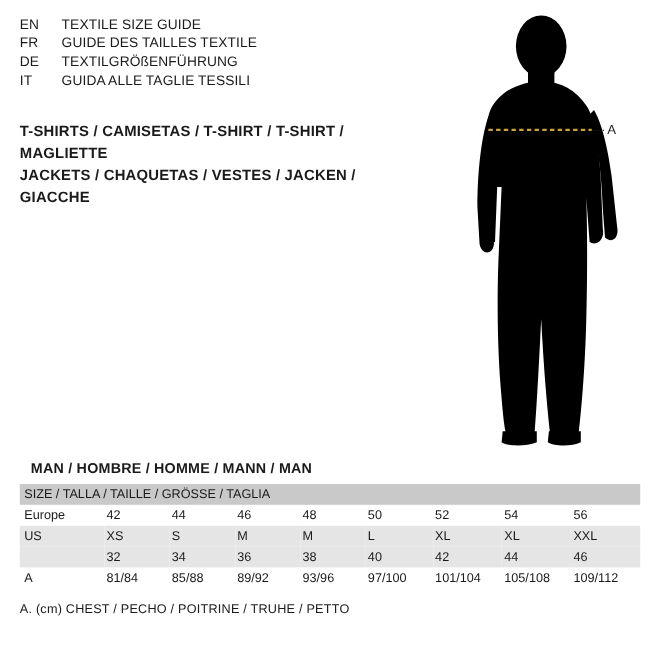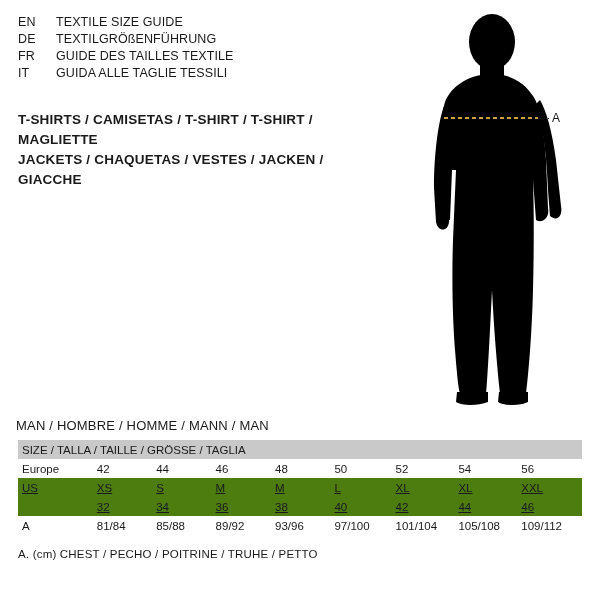--- a/index.html
+++ b/index.html
@@ -81,24 +81,24 @@
     position: absolute;
     left: 138px;
     top: 108px;
     width: 11px;
     border-top: 1.5px dotted #1a1a1a;
   }
 
   
   .man-heading {
     position: absolute;
-    left: 16px;
+    left: 28px;
     top: 418px;
     font-size: 13px;
-    font-weight: normal;
+    font-weight: bold;
     letter-spacing: 0.2px;
   }
 
   
   .size-table {
     position: absolute;
     left: 18px;
     top: 440px;
     width: 564px;
     border-collapse: collapse;
@@ -121,22 +121,21 @@
     padding-left: 2px;
   }
   .row-header {
     background: #c9c9c9;
     font-size: 11.5px;
   }
   .row-header td {
     height: 19px;
   }
   .row-shaded {
-    background: #4d7c0f;
-    text-decoration: underline;
+    background: #e5e5e5;
   }
   .row-plain {
     background: #ffffff;
     margin-left: 32px;
   }
 
   
   .footnote {
     position: absolute;
     left: 18px;
@@ -149,26 +148,26 @@
 <body>
 
 <div class="page">
 
   <div class="legend">
     <div class="legend-row">
       <div class="legend-code">EN</div>
       <div class="legend-text">TEXTILE SIZE GUIDE</div>
     </div>
     <div class="legend-row">
+      <div class="legend-code">FR</div>
+      <div class="legend-text">GUIDE DES TAILLES TEXTILE</div>
+    </div>
+    <div class="legend-row">
       <div class="legend-code">DE</div>
       <div class="legend-text">TEXTILGRÖßENFÜHRUNG</div>
-    </div>
-    <div class="legend-row">
-      <div class="legend-code">FR</div>
-      <div class="legend-text">GUIDE DES TAILLES TEXTILE</div>
     </div>
     <div class="legend-row">
       <div class="legend-code">IT</div>
       <div class="legend-text">GUIDA ALLE TAGLIE TESSILI</div>
     </div>
   </div>
 
   <div class="categories">
     <div class="category-line">T-SHIRTS / CAMISETAS / T-SHIRT / T-SHIRT / MAGLIETTE</div>
     <div class="category-line">JACKETS / CHAQUETAS / VESTES / JACKEN / GIACCHE</div>

